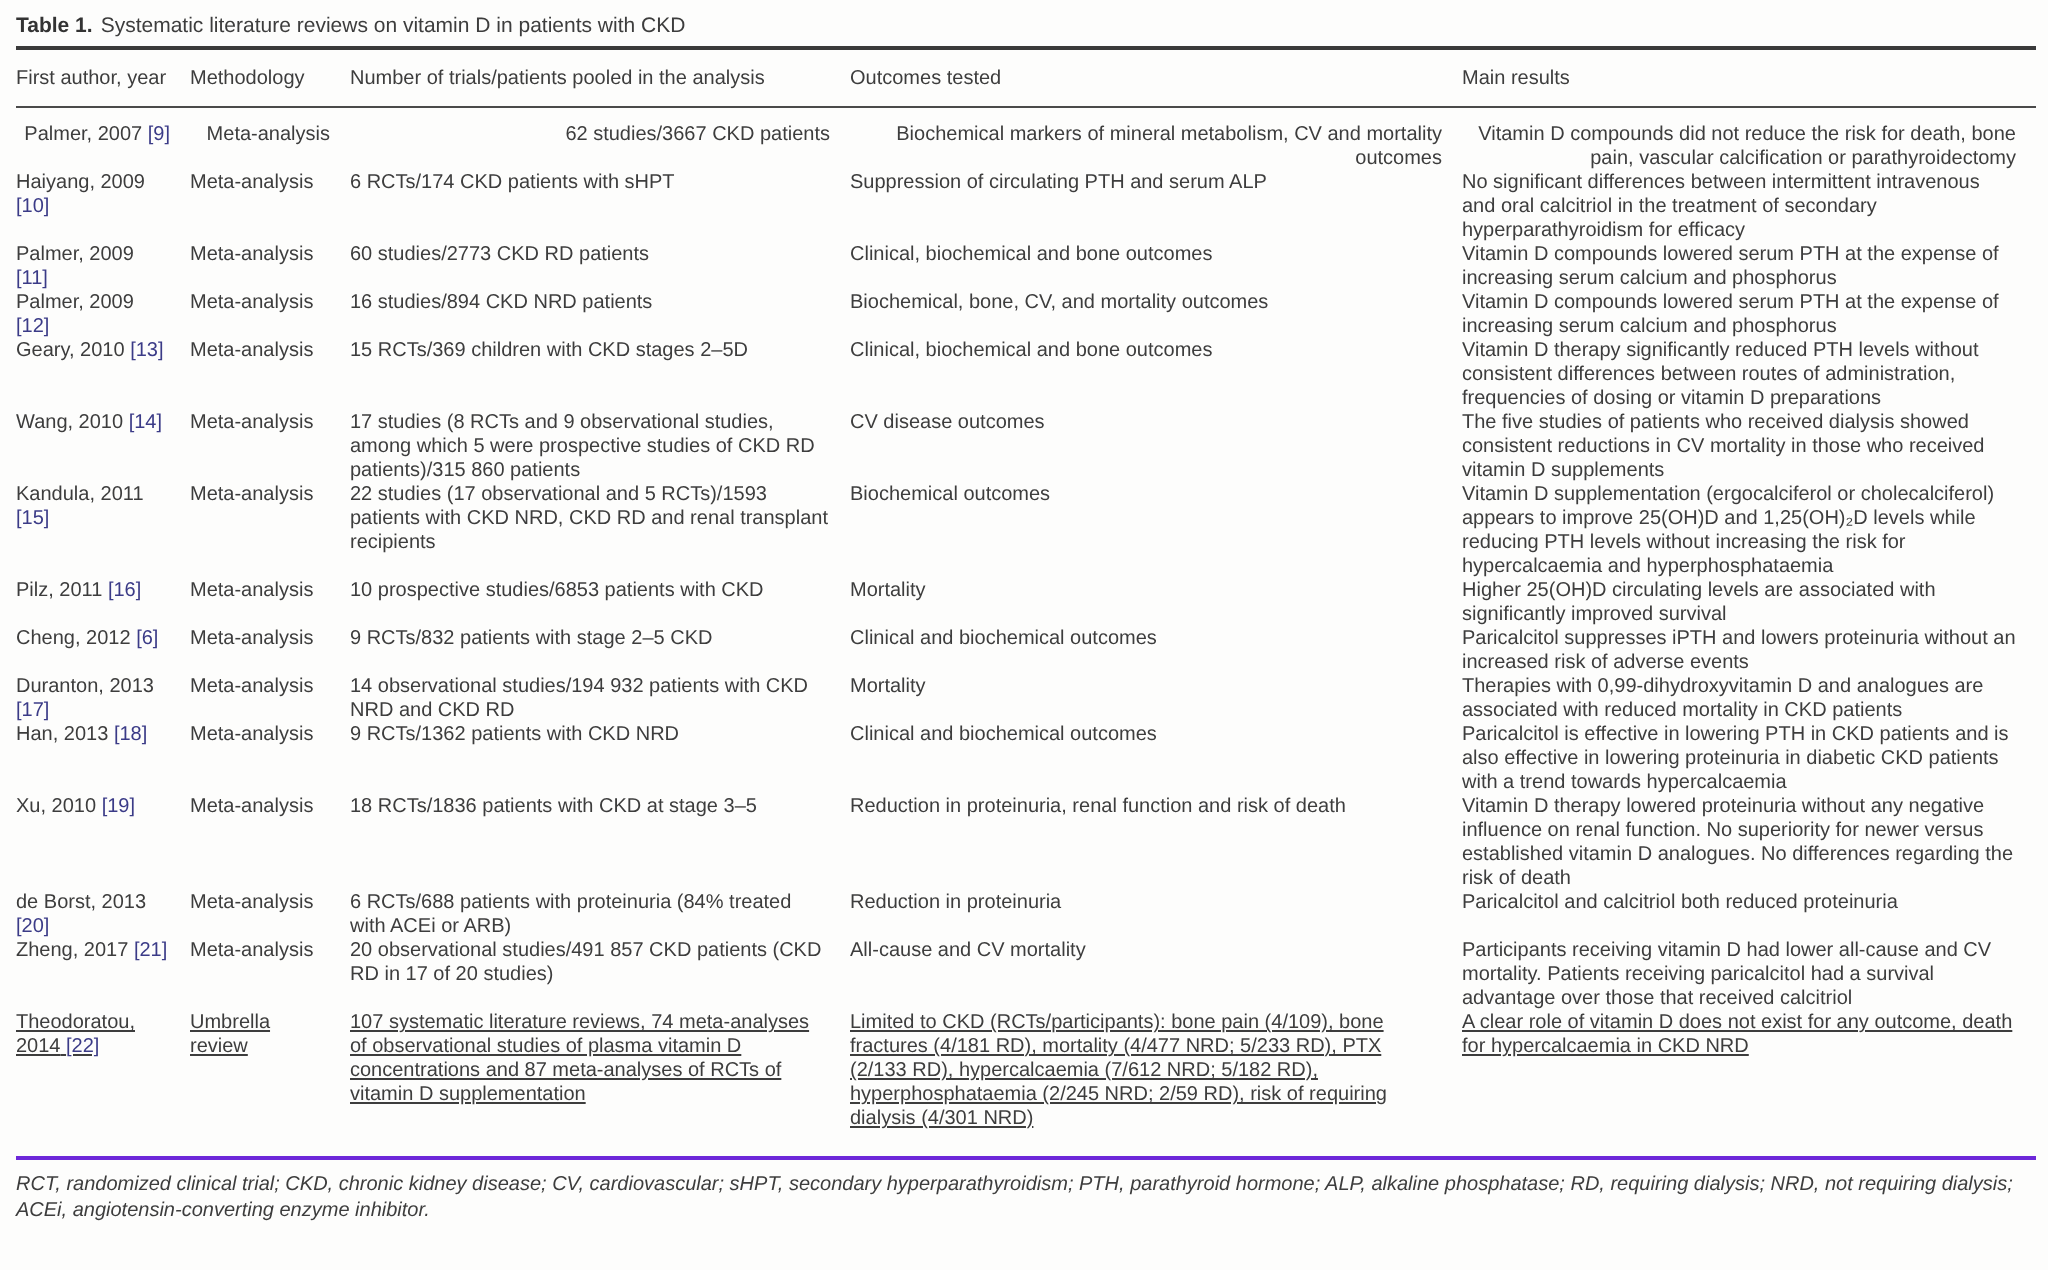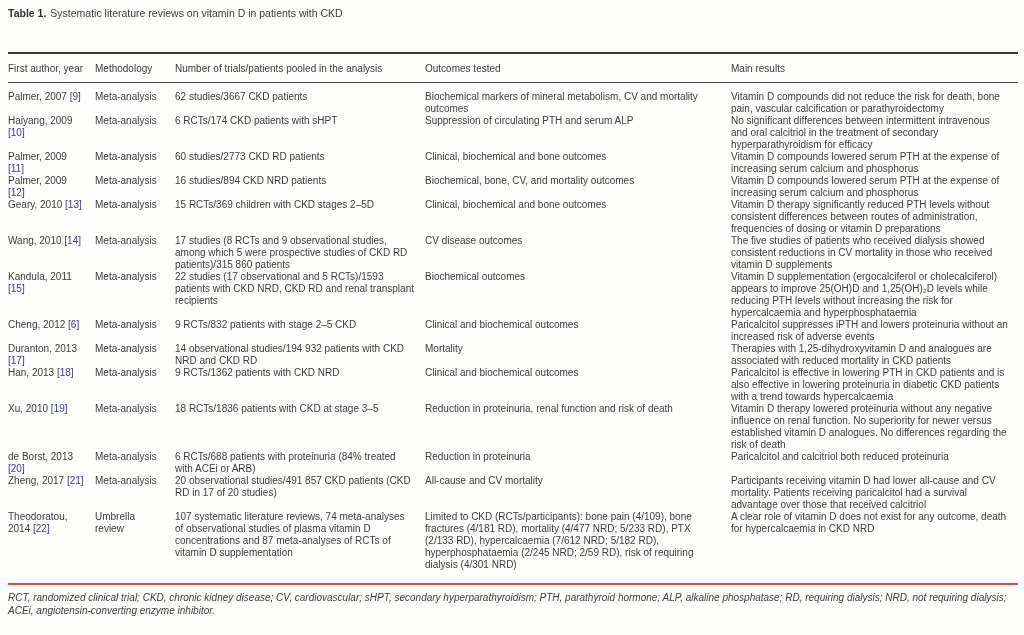--- a/index.html
+++ b/index.html
@@ -27,43 +27,42 @@
     color: #333333;
   }
   .title-caption {
     margin-left: 4px;
   }
   table.review-table {
     width: 1010px;
     border-collapse: collapse;
     table-layout: fixed;
     border-top: 2px solid #3a3a3a;
-    border-bottom: 2px solid #ef4444;
-    margin-top: 29px;
+    border-bottom: 2px solid #6d28d9;
   }
   th, td {
     vertical-align: top;
     text-align: left;
     font-weight: normal;
     font-size: 10px;
     line-height: 12px;
     padding: 0 10px 0 0;
   }
   col.c-author { width: 87px; }
   col.c-method { width: 80px; }
   col.c-trials { width: 250px; }
   col.c-outcomes { width: 306px; }
   col.c-results { width: 287px; }
   thead th {
     border-bottom: 1px solid #4a4a4a;
     padding-top: 9px;
     padding-bottom: 7px;
   }
-  tbody tr:first-child td { padding-top: 8px; }
-  tbody tr:last-child td { padding-bottom: 12px; }
+  tbody tr:first-child td { padding-top: 8px; text-align: right; }
+  tbody tr:last-child td { padding-bottom: 12px; text-decoration: underline; }
   .ref {
     color: #3b3b87;
   }
   .footnote {
     font-size: 10px;
     line-height: 13px;
     padding: 6px 2px 0 0;
     color: #3d3d3d;
     width: 1006px;
     font-style: italic;
@@ -145,35 +144,42 @@
   </tr>
 
   <tr>
     <td><span>Kandula, 2011</span> <span class="ref">[15]</span></td>
     <td>Meta-analysis</td>
     <td>22 studies (17 observational and 5 RCTs)/1593 patients with CKD NRD, CKD RD and renal transplant recipients</td>
     <td>Biochemical outcomes</td>
     <td>Vitamin D supplementation (ergocalciferol or cholecalciferol) appears to improve 25(OH)D and 1,25(OH)₂D levels while reducing PTH levels without increasing the risk for hypercalcaemia and hyperphosphataemia</td>
   </tr>
 
+  <tr>
+    <td><span>Pilz, 2011</span> <span class="ref">[16]</span></td>
+    <td>Meta-analysis</td>
+    <td>10 prospective studies/6853 patients with CKD</td>
+    <td>Mortality</td>
+    <td>Higher 25(OH)D circulating levels are associated with significantly improved survival</td>
+  </tr>
 
   <tr>
     <td><span>Cheng, 2012</span> <span class="ref">[6]</span></td>
     <td>Meta-analysis</td>
     <td>9 RCTs/832 patients with stage 2–5 CKD</td>
     <td>Clinical and biochemical outcomes</td>
     <td>Paricalcitol suppresses iPTH and lowers proteinuria without an increased risk of adverse events</td>
   </tr>
 
   <tr>
     <td><span>Duranton, 2013</span> <span class="ref">[17]</span></td>
     <td>Meta-analysis</td>
     <td>14 observational studies/194 932 patients with CKD NRD and CKD RD</td>
     <td>Mortality</td>
-    <td>Therapies with 1,25-dihydroxyvitamin D and analogues are associated with reduced mortality in CKD patients</td>
+    <td>Therapies with 0,99-dihydroxyvitamin D and analogues are associated with reduced mortality in CKD patients</td>
   </tr>
 
   <tr>
     <td><span>Han, 2013</span> <span class="ref">[18]</span></td>
     <td>Meta-analysis</td>
     <td>9 RCTs/1362 patients with CKD NRD</td>
     <td>Clinical and biochemical outcomes</td>
     <td>Paricalcitol is effective in lowering PTH in CKD patients and is also effective in lowering proteinuria in diabetic CKD patients with a trend towards hypercalcaemia</td>
   </tr>
 

